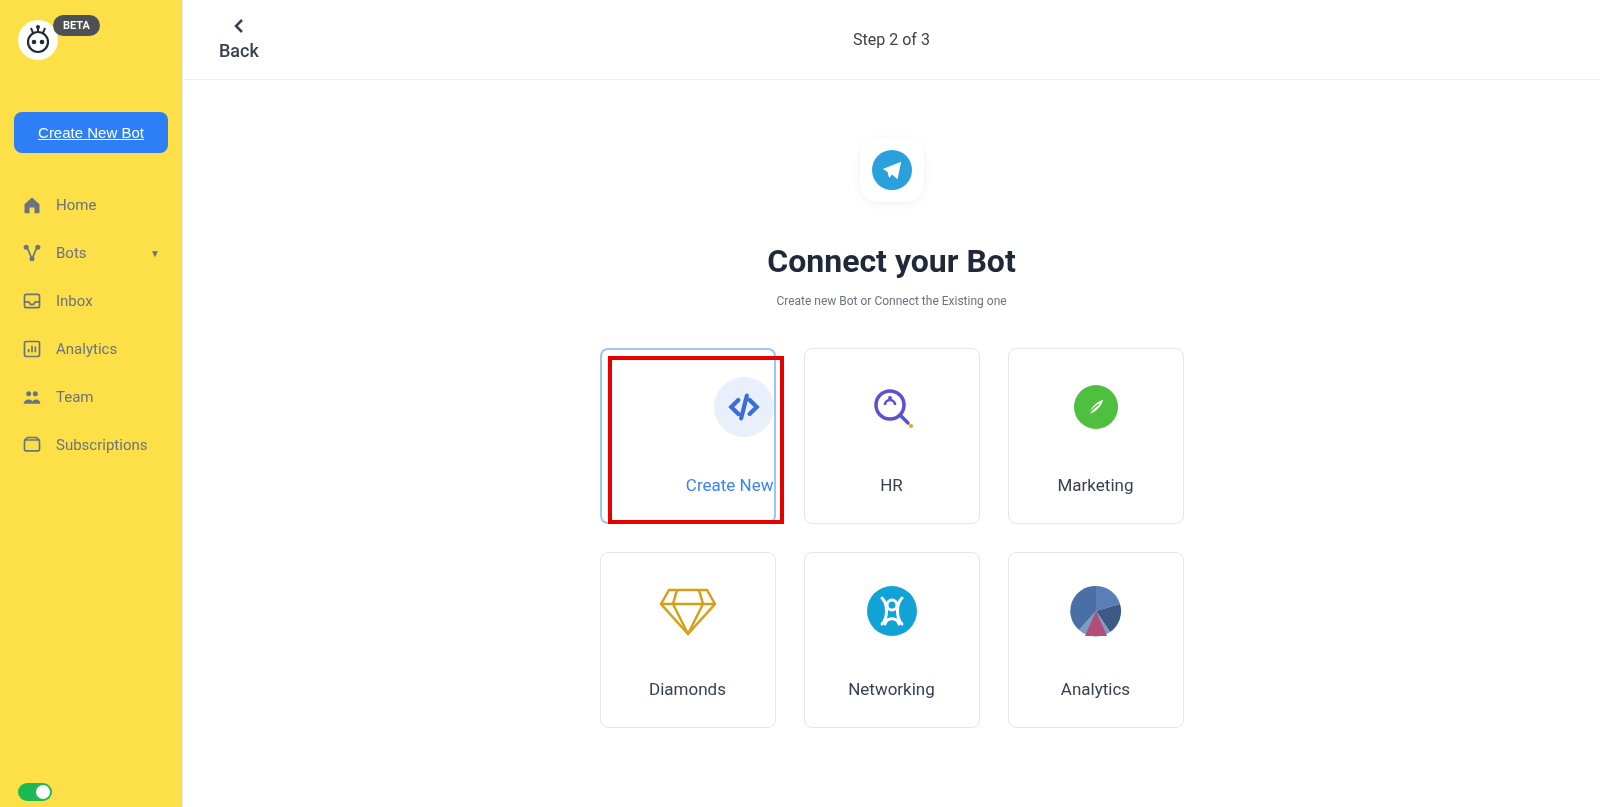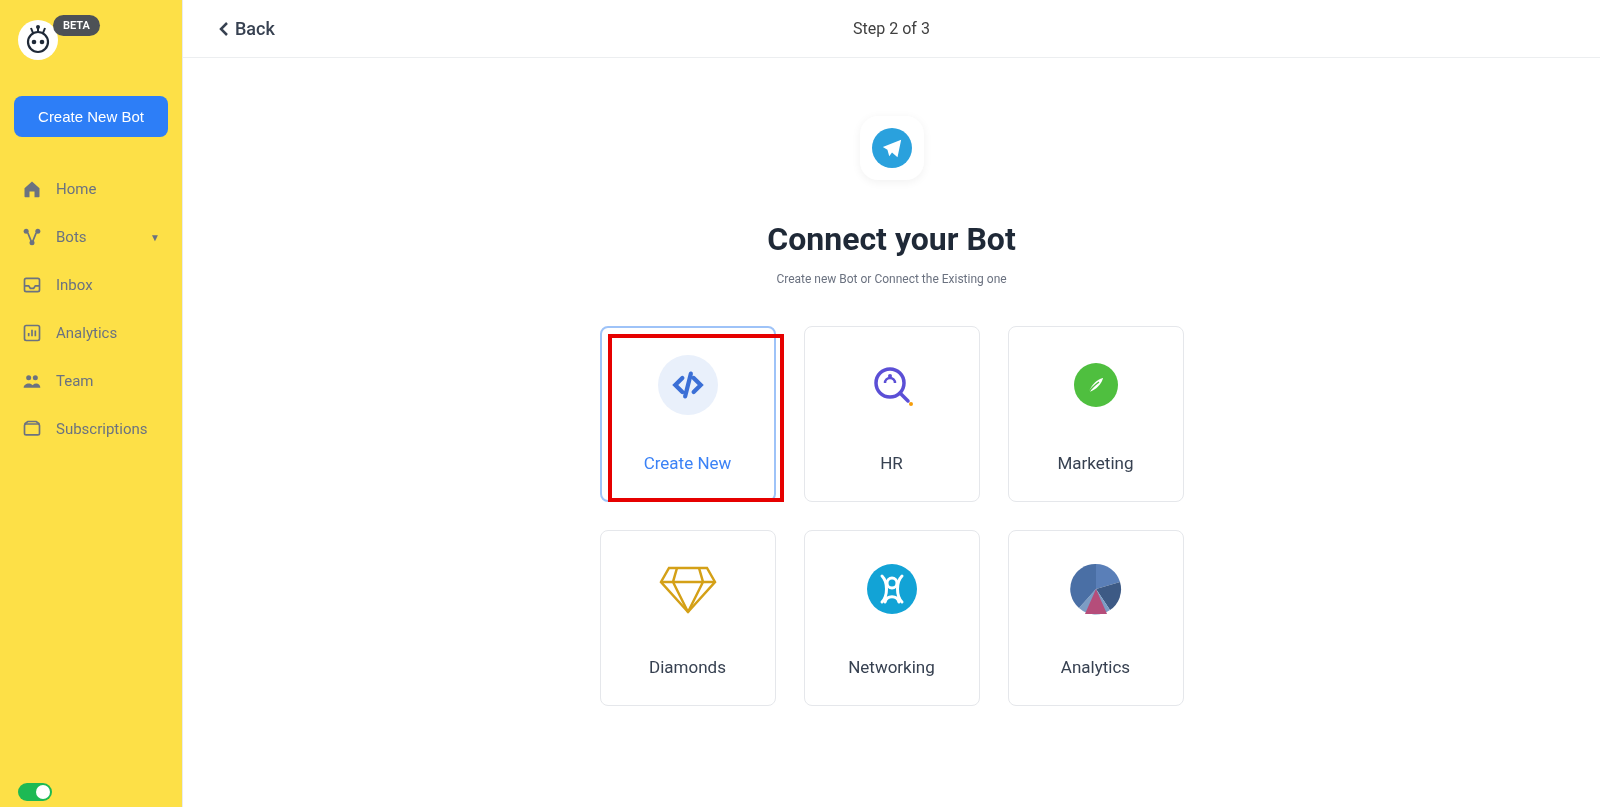--- a/index.html
+++ b/index.html
@@ -38,29 +38,30 @@
       top: 15px;
       left: 53px;
       background: #4d5156;
       color: #fff;
       font-size: 11px;
       font-weight: 600;
       padding: 4px 10px;
       border-radius: 11px;
     }
     .create-btn {
-      margin: 24px 14px 10px;
+      margin: 40px 14px 10px;
       background: #2d7ef7;
       color: #fff;
       border: none;
       border-radius: 8px;
       padding: 12px 16px;
       font-size: 15px;
       font-weight: 500;
       cursor: pointer;
+      text-decoration: underline;
     }
     .nav {
       margin-top: 18px;
       display: flex;
       flex-direction: column;
     }
     .nav-item {
       display: flex;
       align-items: center;
       padding: 14px 22px;
@@ -117,20 +118,21 @@
       position: relative;
     }
     .back {
       display: flex;
       align-items: center;
       gap: 6px;
       color: #374151;
       font-size: 18px;
       font-weight: 500;
       cursor: pointer;
+      flex-direction: column;
     }
     .step {
       position: absolute;
       left: 50%;
       transform: translateX(-50%);
       color: #404040;
       font-size: 16px;
     }
     .content {
       flex: 1;
@@ -186,20 +188,21 @@
       justify-content: center;
       gap: 38px;
       cursor: pointer;
       font-size: 17px;
       color: #374151;
       position: relative;
     }
     .card.selected {
       border: 2px solid #9ec3f8;
       color: #3b82f6;
+      align-items: flex-end;
     }
     .card-icon {
       width: 60px;
       height: 60px;
       display: flex;
       align-items: center;
       justify-content: center;
     }
     .card.selected .card-icon {
       background: #e9f0fb;

